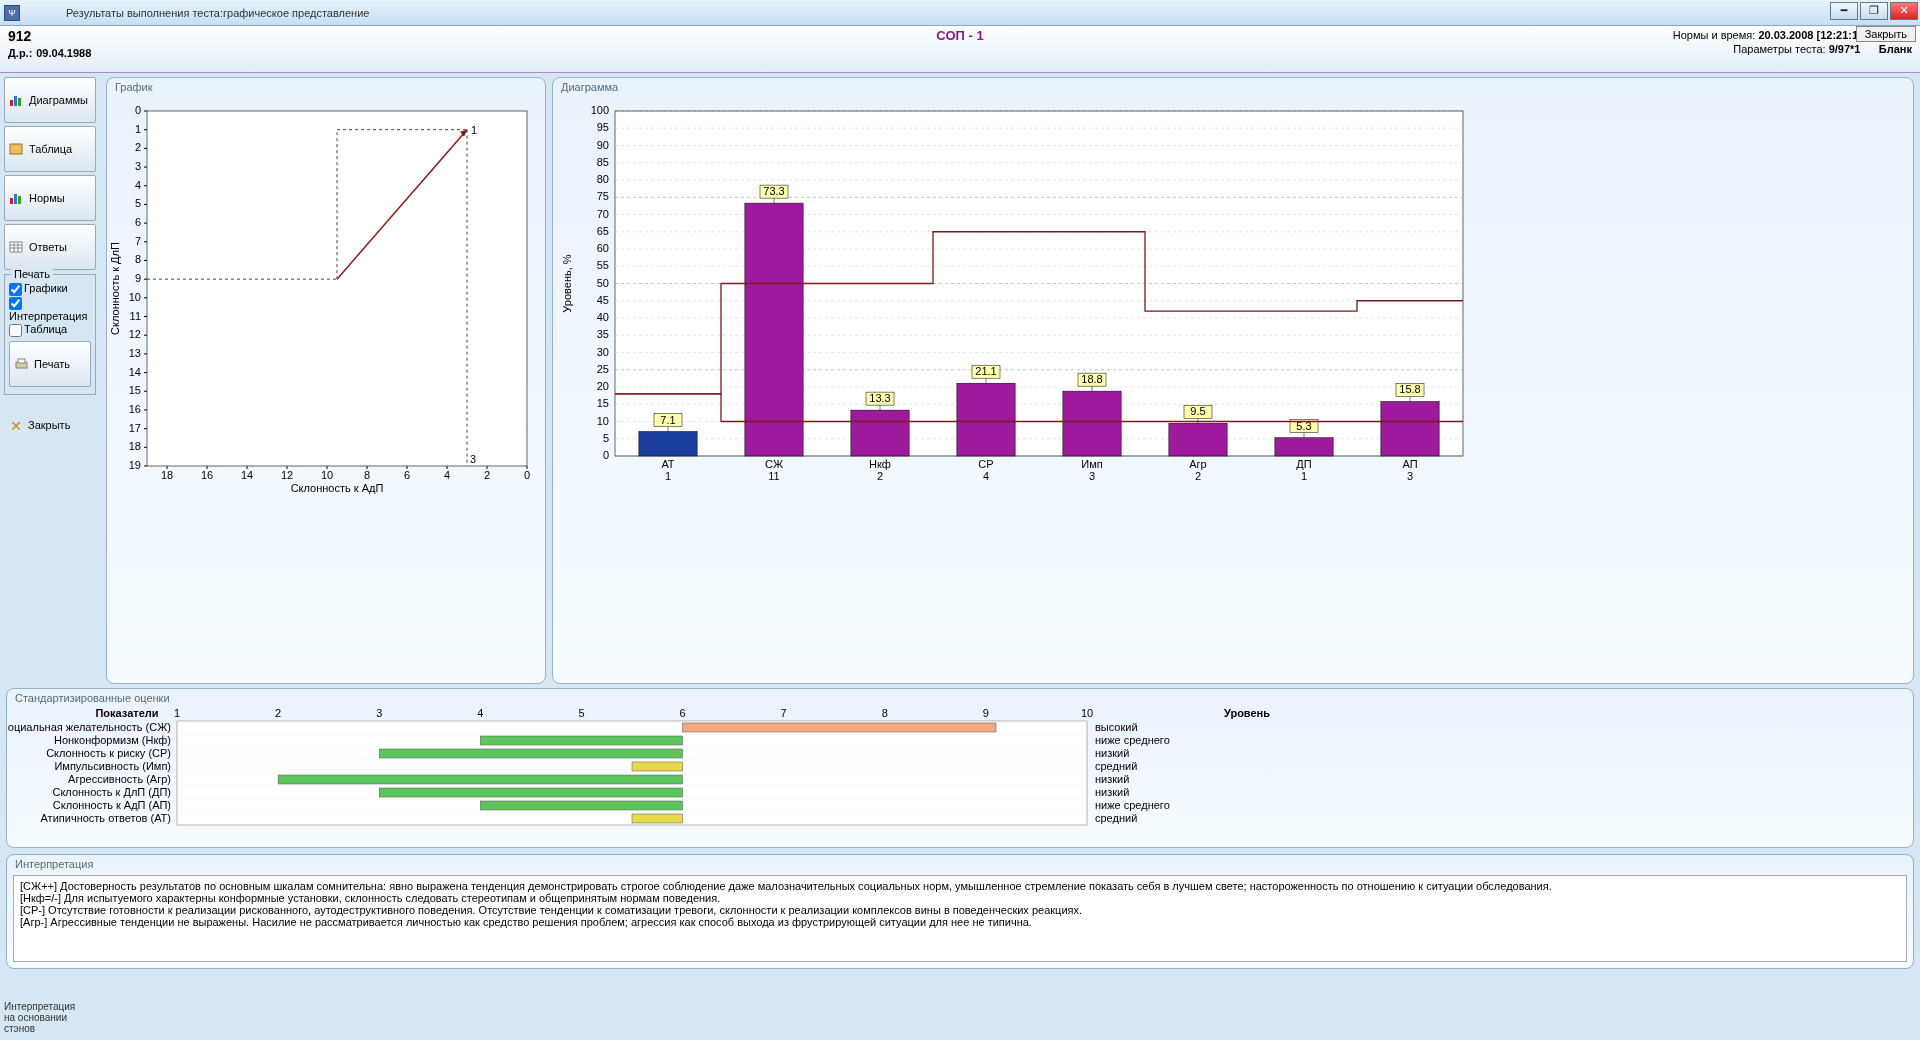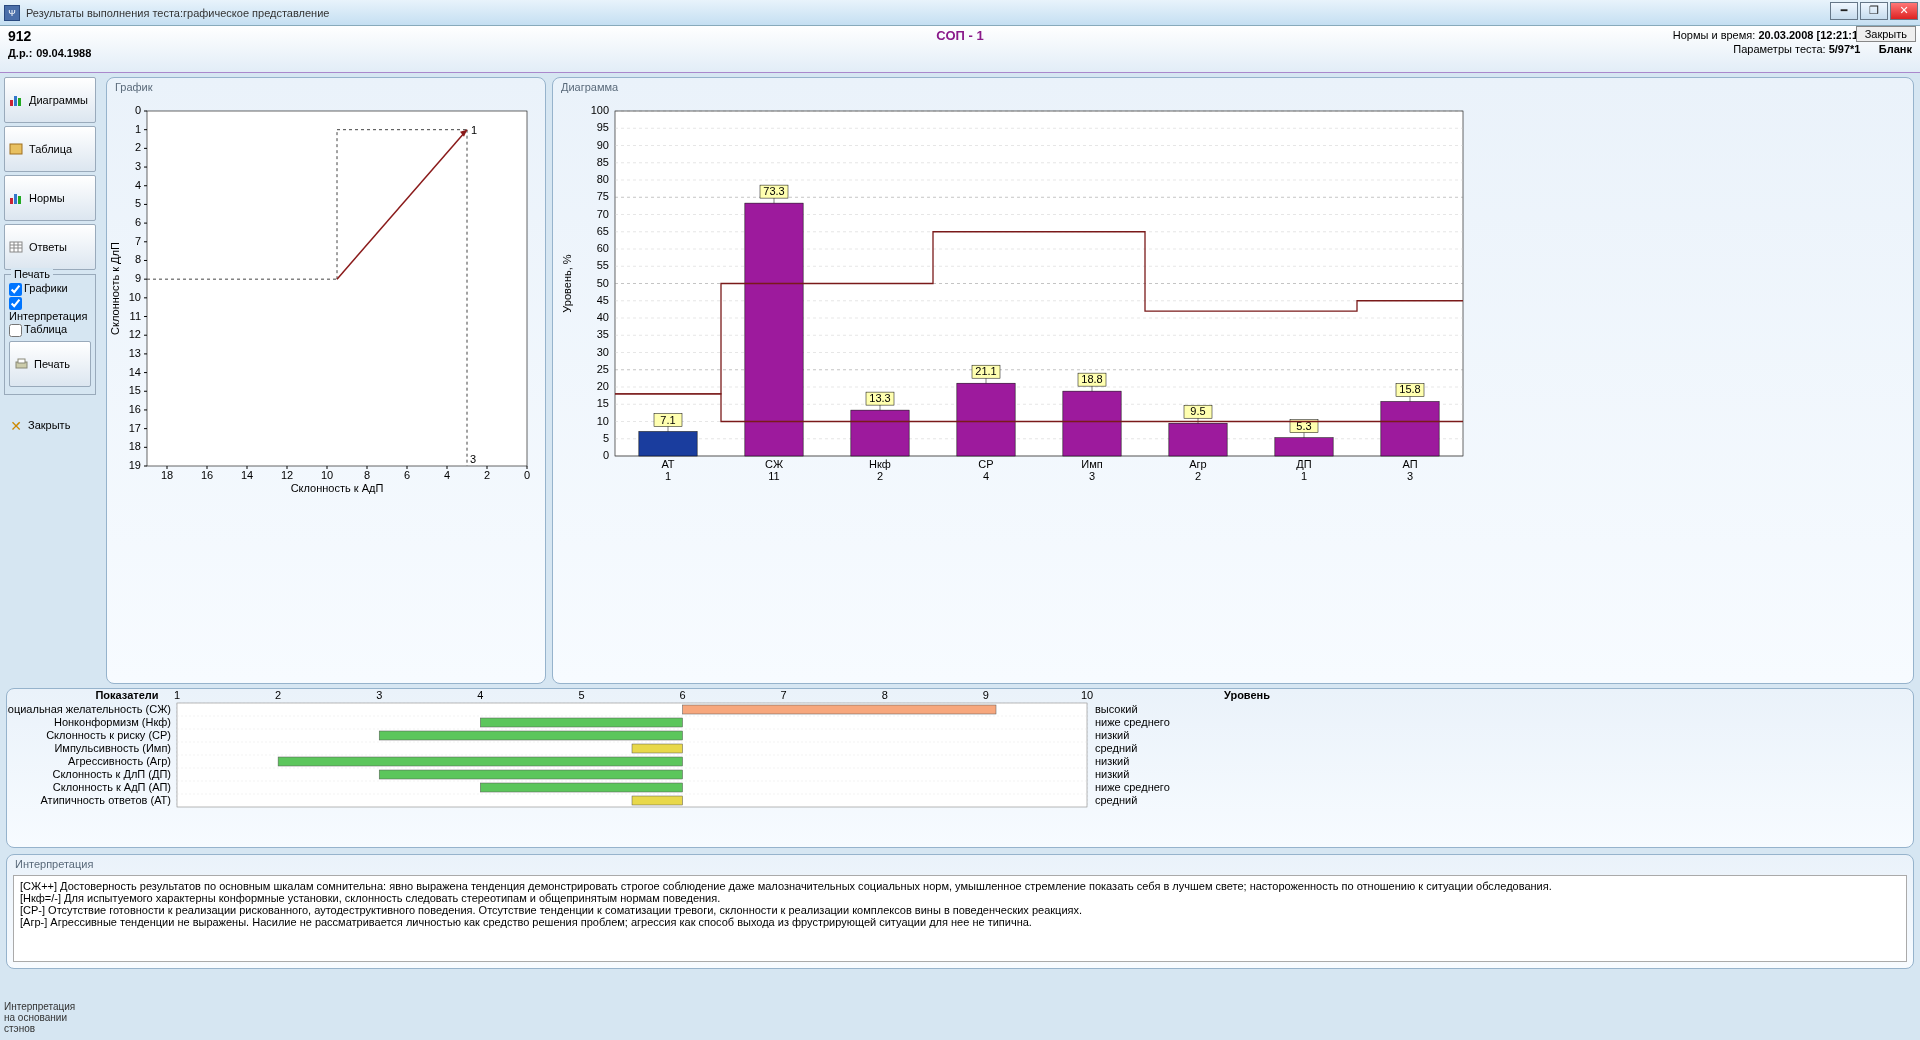--- a/index.html
+++ b/index.html
@@ -1,21 +1,21 @@
 <!DOCTYPE html>
 <html><head>
 <meta charset="utf-8">
 <style>
 * { margin: 0; padding: 0; box-sizing: border-box; font-family: Tahoma, Arial, sans-serif; font-size: 11px; }
 body { background: #d6e6f2; overflow: hidden; }
 
 
 .titlebar { height: 26px; background: linear-gradient(#e8f3fb, #c5dff2); border-bottom: 1px solid #8ab; display: flex; align-items: center; padding: 0 4px; position: relative; }
 .titlebar .appicon { width: 16px; height: 16px; background: #4a6ea9; border: 1px solid #2a4a80; margin-right: 6px; color: #fff; font-size: 9px; text-align: center; line-height: 14px; }
-.titlebar .title { color: #333; }
+.titlebar .title { color: #333; margin-left: 40px; }
 .winbtns { position: absolute; right: 2px; top: 2px; display: flex; }
 .winbtn { width: 28px; height: 18px; margin-left: 2px; border: 1px solid #678; background: linear-gradient(#f0f7ff,#c6dcee); color: #222; text-align: center; line-height: 14px; cursor: pointer; font-size: 11px; }
 .winbtn.close { background: linear-gradient(#f77,#d22); color: #fff; }
 .closebar { position: absolute; right: 4px; top: 26px; }
 .closebar button { background: #efefef; border: 1px solid #888; padding: 1px 8px; cursor: pointer; }
 
 
 .header { background: linear-gradient(#fff, #e2edf7); border-bottom: 1px solid #a8c; padding: 2px 8px 12px; display: flex; justify-content: space-between; }
 .header .title-center { position:absolute; left:50%; transform:translateX(-50%); color: #8a1a8a; font-weight: bold; font-size: 13px; }
 .header .left b { font-size: 14px; }
@@ -69,21 +69,21 @@
   <div class="left">
     <b>912</b><br>
     <b><span>Д.р.:</span>
     <span>09.04.1988</span></b>
   </div>
   <div class="title-center">СОП - 1</div>
   <div class="right">
     <span>Нормы и время:</span>
     <b><span>20.03.2008 [12:21:13] (0 мин.)</span></b><br>
     <span>Параметры теста:</span>
-    <b><span>5/97*1</span></b>
+    <b><span>9/97*1</span></b>
     &nbsp;&nbsp;&nbsp;&nbsp;
     <b><span>Бланк</span></b>
   </div>
 </div>
 
 <div class="main">
   <div class="sidebar">
     <div class="sbtn">
       <svg class="ico">
           <rect x="1" y="7" width="3" height="6" fill="#c23"></rect>
@@ -315,20 +315,21 @@
             <path d="M62,297.9 L168,297.9 L168,187.5 L274,187.5 L274,187.5 L380,187.5 L380,135.75 L486,135.75 L486,135.75 L592,135.75 L592,215.1 L698,215.1 L698,215.1 L804,215.1 L804,204.75 L910,204.75" fill="none" stroke="#7a1a1a" stroke-width="1.3"></path>
             <path d="M62,297.9 L168,297.9 L168,325.5 L274,325.5 L274,325.5 L380,325.5 L380,325.5 L486,325.5 L486,325.5 L592,325.5 L592,325.5 L698,325.5 L698,325.5 L804,325.5 L804,325.5 L910,325.5" fill="none" stroke="#7a1a1a" stroke-width="1.3"></path>
           </svg>
       </div>
     </div>
   </div>
 </div>
 
 <div class="lower">
   <div class="panel stdpanel">
+    <div class="panel-title">Стандартизированные оценки</div>
     <div class="panel-body">
       <svg id="std-svg" width="1400" height="134">
           <text x="120" y="10" text-anchor="middle" font-size="11" font-weight="bold">Показатели</text>
           <text x="1240" y="10" text-anchor="middle" font-size="11" font-weight="bold">Уровень</text>
           <text x="170" y="10" text-anchor="middle" font-size="10">1</text>
           <line x1="170" y1="14" x2="170" y2="118" stroke="#ccc" stroke-dasharray="2 2" stroke-width="0.5"></line>
           <text x="271.1111111111111" y="10" text-anchor="middle" font-size="10">2</text>
           <line x1="271.1111111111111" y1="14" x2="271.1111111111111" y2="118" stroke="#ccc" stroke-dasharray="2 2" stroke-width="0.5"></line>
           <text x="372.2222222222222" y="10" text-anchor="middle" font-size="10">3</text>
           <line x1="372.2222222222222" y1="14" x2="372.2222222222222" y2="118" stroke="#ccc" stroke-dasharray="2 2" stroke-width="0.5"></line>

